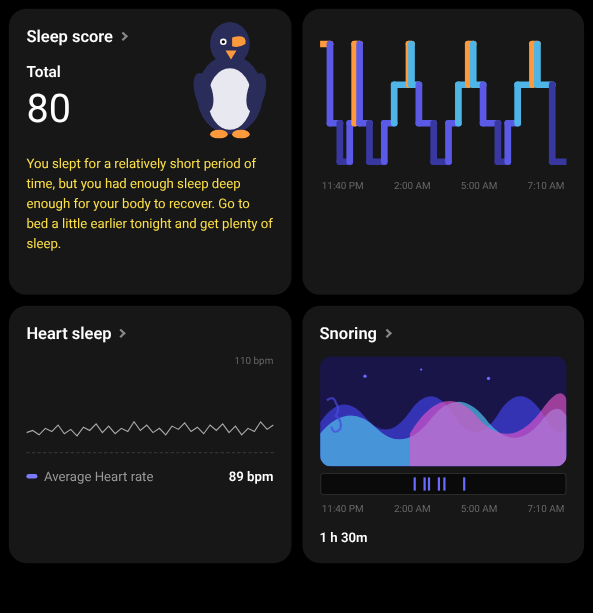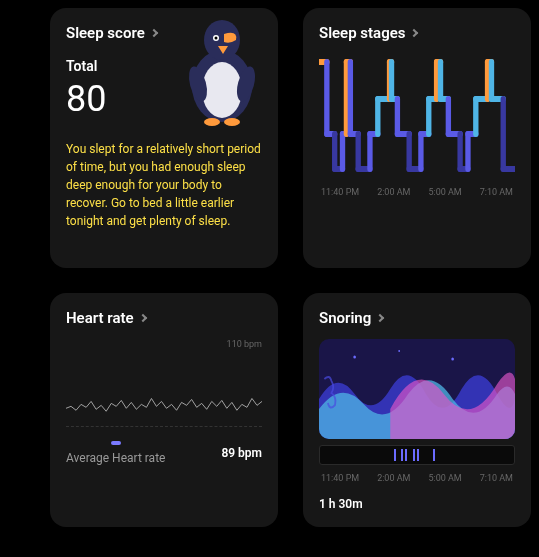--- a/index.html
+++ b/index.html
@@ -8,22 +8,21 @@
       font-family: -apple-system, BlinkMacSystemFont, 'Segoe UI', Roboto, sans-serif;
       color: #fff;
       width: 539px;
       height: 557px;
       overflow: hidden;
       padding: 8px;
     }
     .grid {
       display: grid;
       grid-template-columns: 1fr 1fr;
-      gap: 25px;
-      margin-left: 42px;
+      gap: 10px;
     }
     .card {
       background: #171717;
       border-radius: 16px;
       padding: 16px;
       position: relative;
     }
     .card-header {
       display: flex;
       align-items: center;
@@ -102,21 +101,20 @@
       align-items: center;
       justify-content: space-between;
       margin-top: 14px;
       font-size: 12px;
     }
     .legend-left {
       display: flex;
       align-items: center;
       gap: 6px;
       color: #999;
-      flex-direction: column;
     }
     .legend-box {
       width: 10px;
       height: 4px;
       border-radius: 2px;
     }
     .legend-val {
       font-weight: 600;
       color: #fff;
     }
@@ -167,24 +165,20 @@
       <path d="M 46 18 Q 60 14 58 24 Q 52 28 46 26 Z" fill="#ff9a3c"></path>
       <path d="M 40 30 L 50 30 L 45 38 Z" fill="#ff9a3c"></path>
       <ellipse cx="20" cy="68" rx="8" ry="18" fill="#2a2d5a" transform="rotate(-15 20 68)"></ellipse>
       <ellipse cx="68" cy="68" rx="8" ry="18" fill="#2a2d5a" transform="rotate(15 68 68)"></ellipse>
       <ellipse cx="34" cy="106" rx="8" ry="4" fill="#ff9a3c"></ellipse>
       <ellipse cx="54" cy="106" rx="8" ry="4" fill="#ff9a3c"></ellipse>
     </svg>
   </div>
 
   <div class="card">
-    <div class="card-header">
-      <span class="card-title">Sleep stages</span>
-      <span class="chevron"></span>
-    </div>
     <div class="stages-chart">
       <svg id="stages-svg" width="100%" height="100%" viewBox="0 0 220 125" preserveAspectRatio="none">
           <line x1="0" x2="8.8" y1="8" y2="8" stroke="#ff9a3c" stroke-width="6" stroke-linecap="round"></line>
           <line x1="8.8" x2="8.8" y1="8" y2="80" stroke="#5a5ae6" stroke-width="6" stroke-linecap="round"></line>
           <line x1="8.8" x2="17.6" y1="80" y2="80" stroke="#5a5ae6" stroke-width="6" stroke-linecap="round"></line>
           <line x1="17.6" x2="17.6" y1="80" y2="115" stroke="#3838a0" stroke-width="6" stroke-linecap="round"></line>
           <line x1="17.6" x2="26.4" y1="115" y2="115" stroke="#3838a0" stroke-width="6" stroke-linecap="round"></line>
           <line x1="26.4" x2="26.4" y1="115" y2="80" stroke="#5a5ae6" stroke-width="6" stroke-linecap="round"></line>
           <line x1="26.4" x2="30.800000000000004" y1="80" y2="80" stroke="#5a5ae6" stroke-width="6" stroke-linecap="round"></line>
           <line x1="30.800000000000004" x2="30.800000000000004" y1="80" y2="8" stroke="#ff9a3c" stroke-width="6" stroke-linecap="round"></line>
@@ -232,21 +226,21 @@
     <div class="axis-labels">
       <span>11:40 PM</span>
       <span>2:00 AM</span>
       <span>5:00 AM</span>
       <span>7:10 AM</span>
     </div>
   </div>
 
   <div class="card">
     <div class="card-header">
-      <span class="card-title">Heart rate</span>
+      <span class="card-title">Heart sleep</span>
       <span class="chevron"></span>
     </div>
     <div class="hr-peak">110 bpm</div>
     <div class="hr-chart">
       <svg id="hr-svg" width="100%" height="100%" viewBox="0 0 220 60" preserveAspectRatio="none">
           <path d="M 0.0 42.0 L 5.6 40.0 L 11.3 44.0 L 16.9 38.0 L 22.6 41.0 L 28.2 35.0 L 33.8 43.0 L 39.5 39.0 L 45.1 45.0 L 50.8 37.0 L 56.4 40.0 L 62.1 34.0 L 67.7 42.0 L 73.3 36.0 L 79.0 43.0 L 84.6 38.0 L 90.3 41.0 L 95.9 32.0 L 101.5 40.0 L 107.2 35.0 L 112.8 42.0 L 118.5 38.0 L 124.1 44.0 L 129.7 36.0 L 135.4 39.0 L 141.0 33.0 L 146.7 41.0 L 152.3 37.0 L 157.9 43.0 L 163.6 35.0 L 169.2 40.0 L 174.9 34.0 L 180.5 42.0 L 186.2 36.0 L 191.8 44.0 L 197.4 38.0 L 203.1 41.0 L 208.7 32.0 L 214.4 39.0 L 220.0 35.0" stroke="#aaa" stroke-width="1" fill="none"></path>
         </svg>
     </div>
     <div class="legend-row">
       <div class="legend-left">

